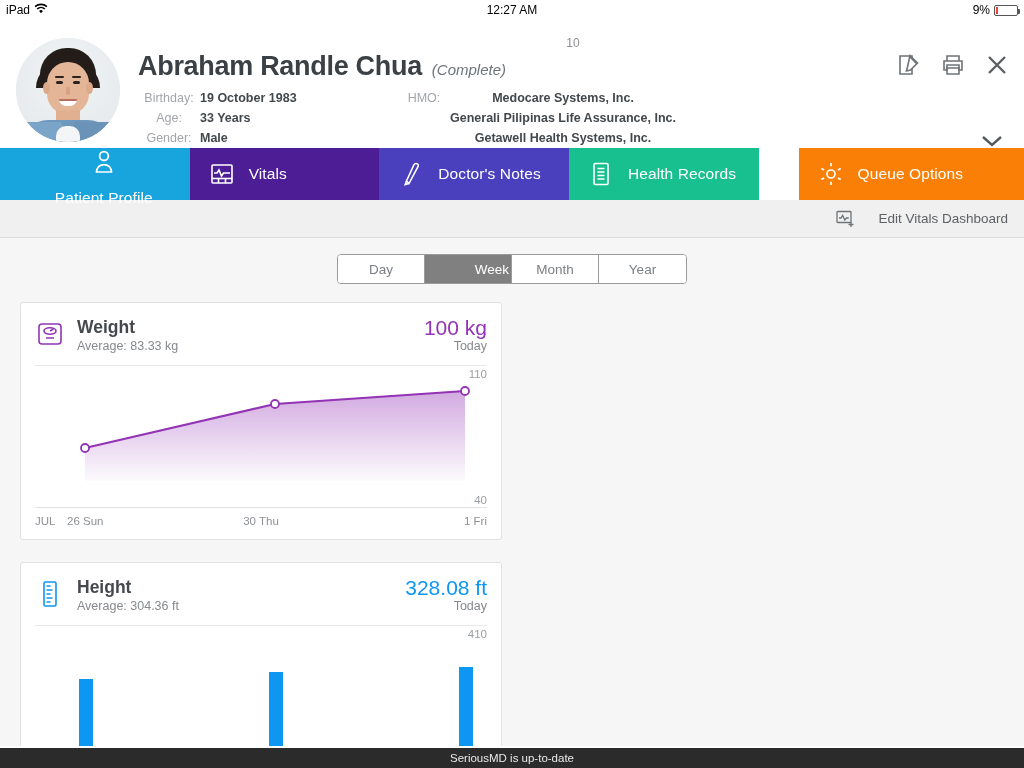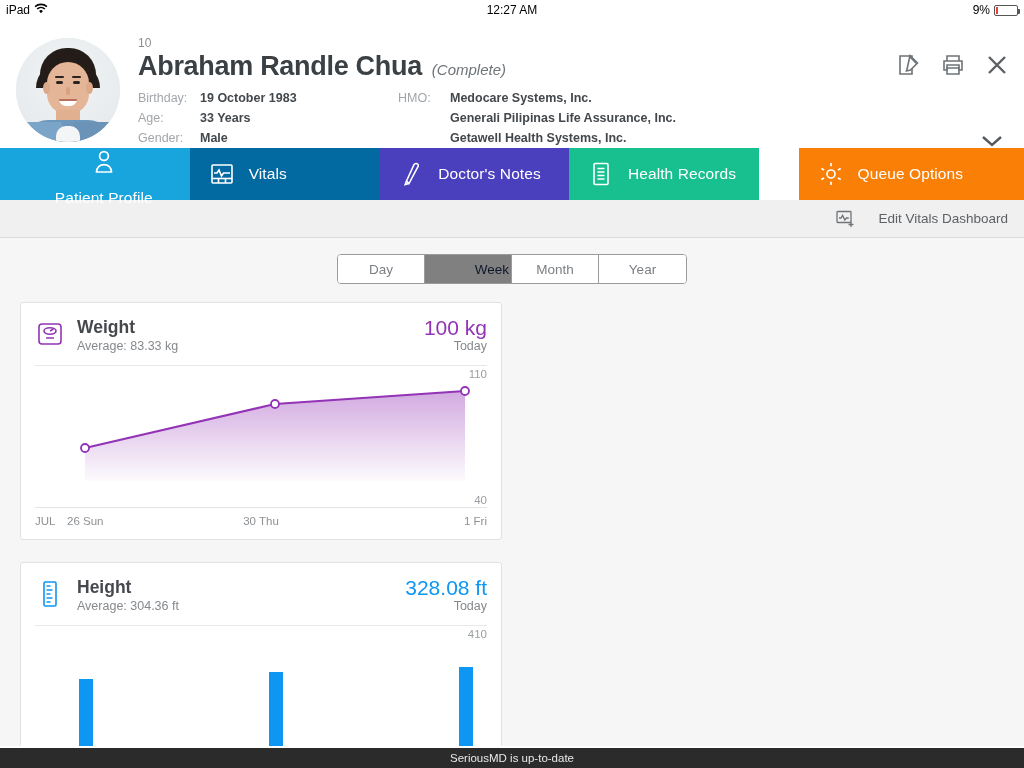--- a/index.html
+++ b/index.html
@@ -28,21 +28,21 @@
   }
   .batt::after {
     content: ""; position: absolute; right: -3px; top: 3px;
     width: 2px; height: 5px; background: #555; border-radius: 0 1px 1px 0;
   }
   .batt-fill { position: absolute; left: 1px; top: 1px; bottom: 1px; width: 9%; background: #e8413a; }
 
   
   .pheader {
     position: relative; height: 128px; background: #fff;
-    padding: 14px 16px 11px 16px; display: flex;
+    padding: 14px 16px 11px 16px; display: flex; text-align: center;
   }
   .avatar {
     width: 104px; height: 104px; border-radius: 50%;
     flex: 0 0 104px; margin-right: 18px; margin-top: 4px;
     overflow: hidden; position: relative; background: #eceff1;
   }
   .av-bg { position:absolute; inset:0; background: radial-gradient(circle at 50% 36%, #f2f4f5 0%, #e7ebed 70%, #dfe4e7 100%); }
   .av-hair { position:absolute; left:24px; top:10px; width:56px; height:44px; background:#241c18; border-radius:28px 28px 18px 18px; }
   .av-hair2 { position:absolute; left:20px; top:24px; width:64px; height:26px; background:#241c18; border-radius:32px 32px 0 0; }
   .av-face { position:absolute; left:31px; top:24px; width:42px; height:52px; background:#e4b596; border-radius:21px 21px 20px 20px; }
@@ -111,21 +111,21 @@
   .segmented {
     display: flex; border: 1px solid #9b9b9b; border-radius: 4px; overflow: hidden;
     height: 30px; background: #fff;
   }
   .seg {
     width: 87px; display: flex; align-items: center; justify-content: center;
     font-size: 13.5px; color: #7c8084; cursor: pointer;
     border-right: 1px solid #9b9b9b; background: #fff;
   }
   .seg:last-child { border-right: none; }
-  .seg.on { background: #808080; color: #0f172a; padding-left: 48px; }
+  .seg.on { background: #808080; color: #ffffff; padding-left: 48px; }
 
   .cards { display: flex; flex-wrap: wrap; gap: 22px 22px; }
   .card {
     width: 482px; background: #fff; border: 1px solid #e2e2e2; border-radius: 3px;
     height: 238px; position: relative; overflow: hidden;
   }
   .card-head { display: flex; align-items: flex-start; padding: 14px 14px 0 14px; height: 62px; }
   .card-ic { width: 30px; height: 30px; flex: 0 0 30px; margin-right: 12px; margin-top: 2px; }
   .card-tt { flex: 1 1 auto; }
   .card-title { font-size: 17.5px; font-weight: bold; color: #45494e; line-height: 21px; }
@@ -267,21 +267,21 @@
   <div class="tabs">
     <div class="tab t1" style="background:#18a4dc">
       <span class="tab-icon">
         <svg width="28" height="28" viewBox="0 0 28 28" fill="none" stroke="#fff" stroke-width="1.7">
             <circle cx="14" cy="8" r="4.4"></circle>
             <path d="M6.5 24c0-4.5 3.4-7.4 7.5-7.4s7.5 2.9 7.5 7.4z"></path>
           </svg>
       </span>
       <span class="tab-label">Patient Profile</span>
     </div>
-    <div class="tab t2" style="background:#0369a1">
+    <div class="tab t2" style="background:#4c1d95">
       <span class="tab-icon">
         <svg width="28" height="28" viewBox="0 0 28 28" fill="none" stroke="#fff" stroke-width="1.6">
             <rect x="4" y="5" width="20" height="18" rx="1"></rect>
             <path d="M6 13h3l2-3 2.5 6 2-3h6.5"></path>
             <path d="M4 18.5h20"></path>
             <path d="M10.5 18.5v4.5M17.5 18.5v4.5"></path>
           </svg>
       </span>
       <span class="tab-label">Vitals</span>
     </div>

